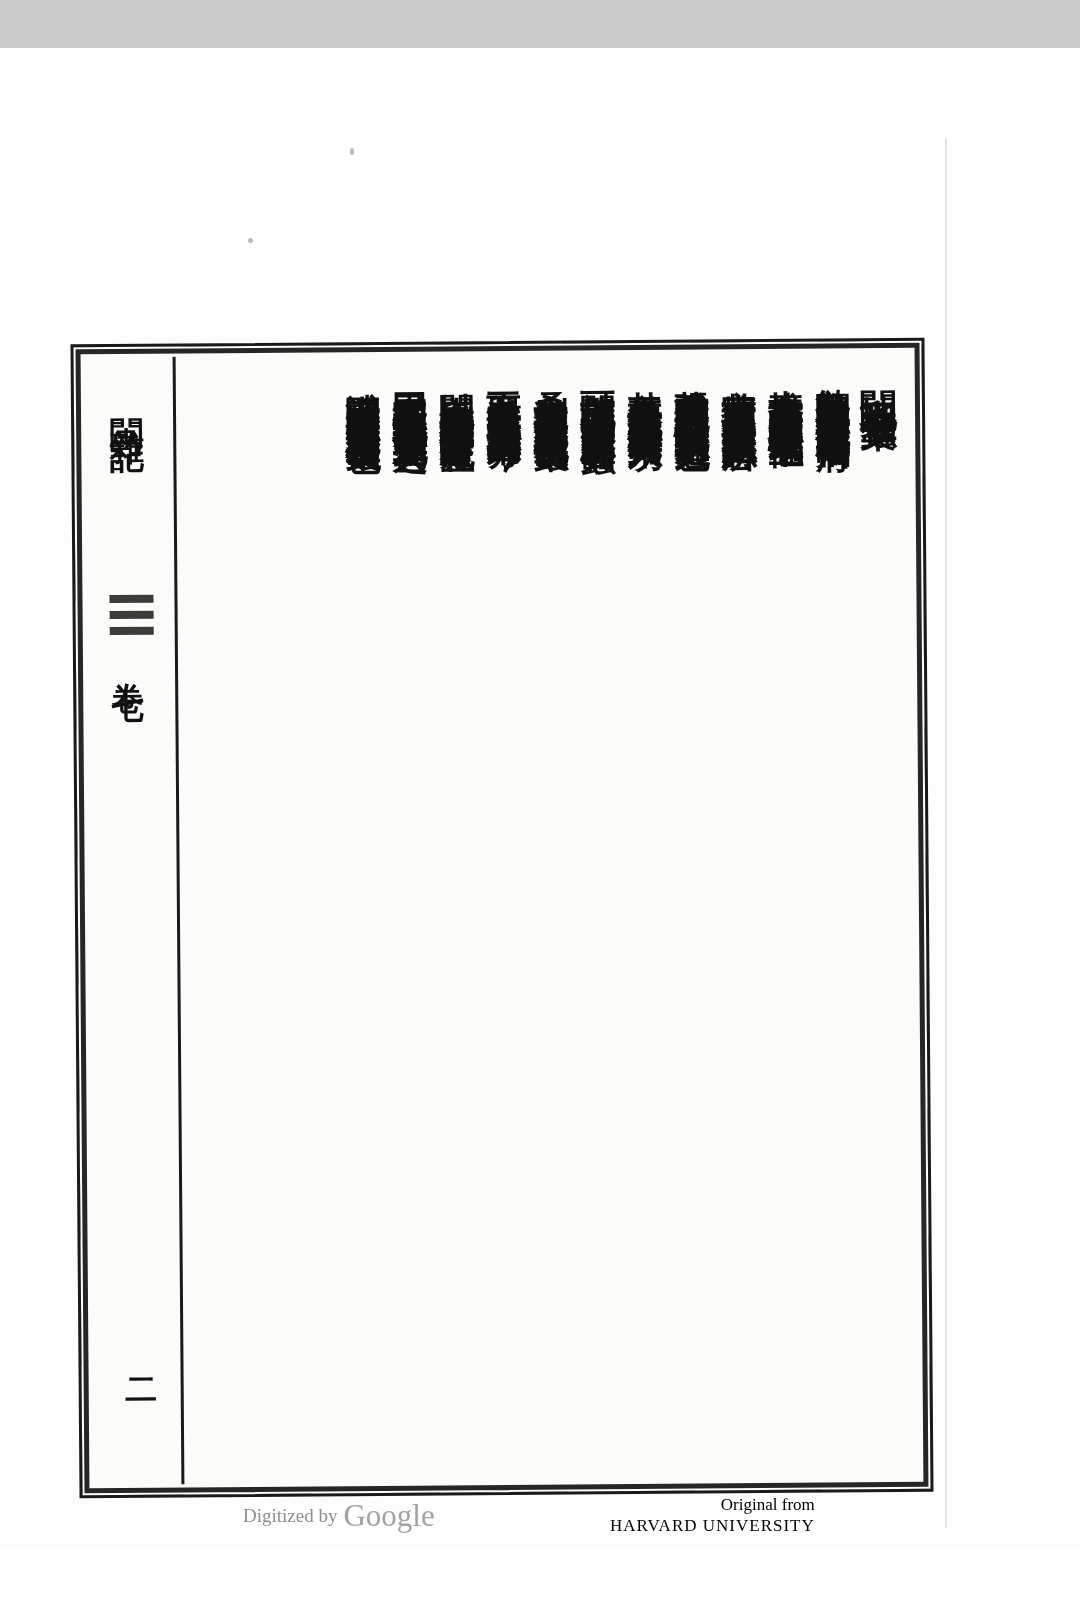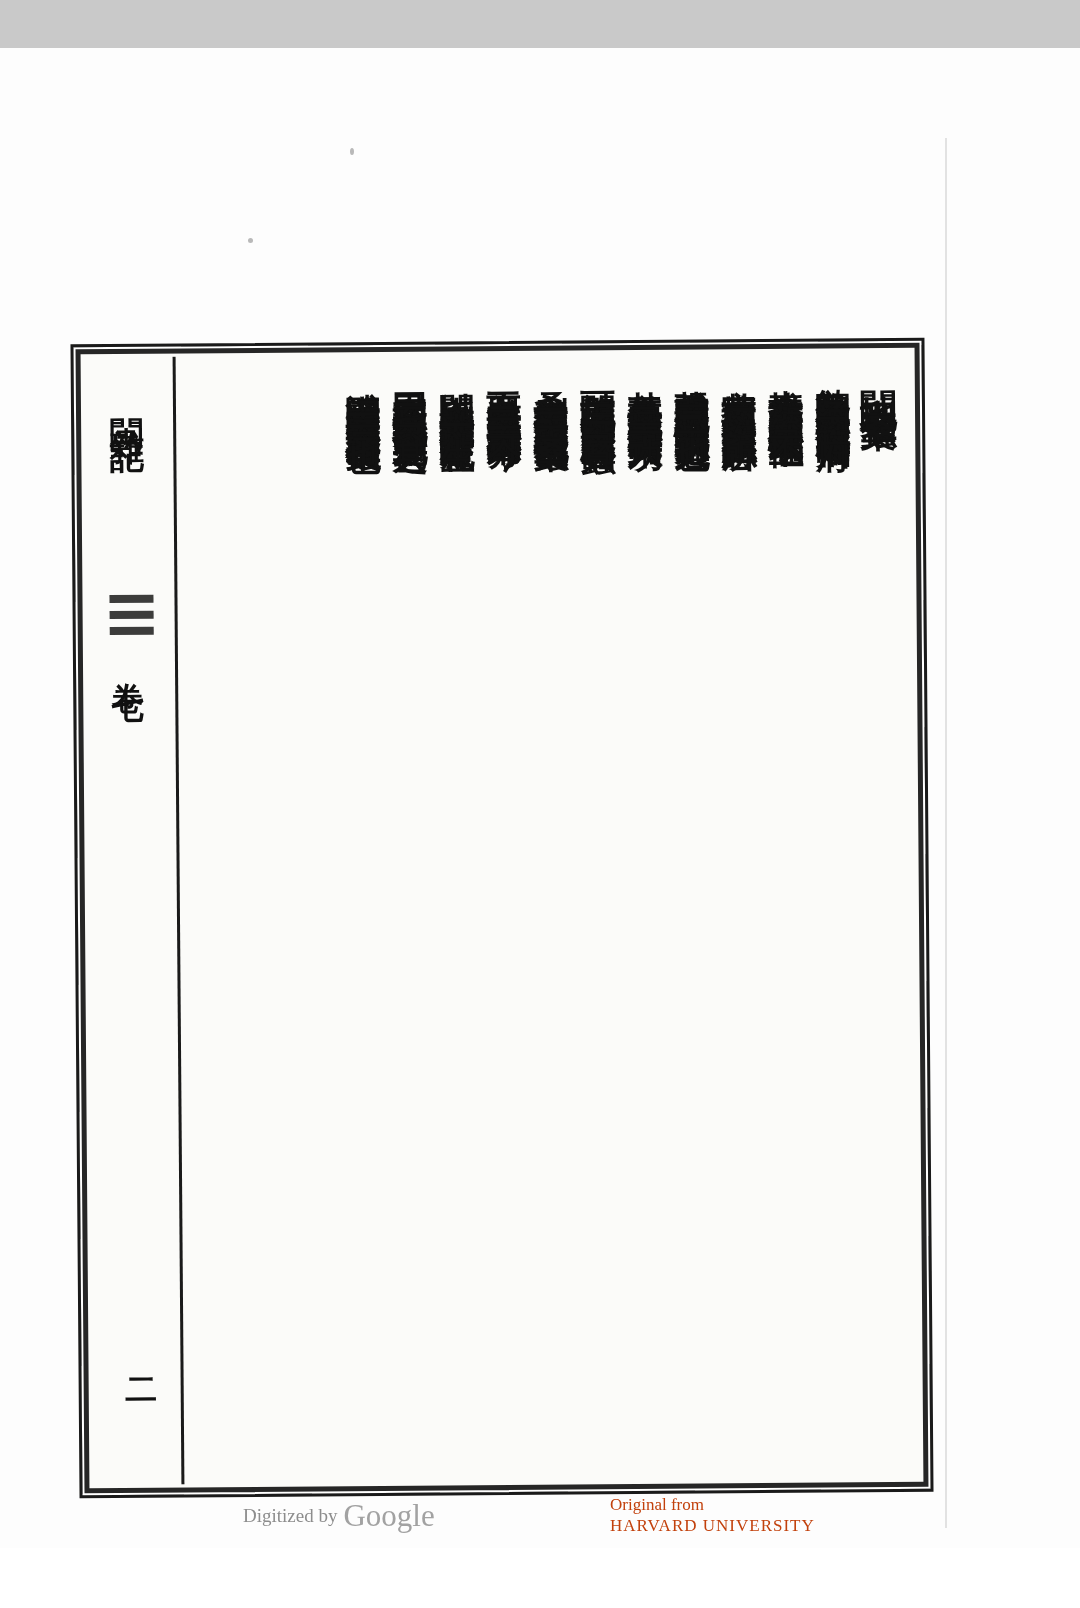--- a/index.html
+++ b/index.html
@@ -171,24 +171,24 @@
     font-size: 31px;
     color: #a2a2a2;
     letter-spacing: 0px;
     vertical-align: -4px;
     margin-left: 6px;
   }
   .credit-right {
     position: absolute;
     left: 610px;
     bottom: 4px;
-    text-align: left;
+    text-align: right;
     font-family: "Liberation Serif", serif;
     font-size: 17px;
-    color: #c2410c;
+    color: #000000;
     line-height: 1.25;
     white-space: nowrap;
   }
   .credit-right .inst {
     font-size: 17px;
     letter-spacing: 1px;
   }
 
   
   .speck { position: absolute; background: #b9b9b9; border-radius: 50%; }

